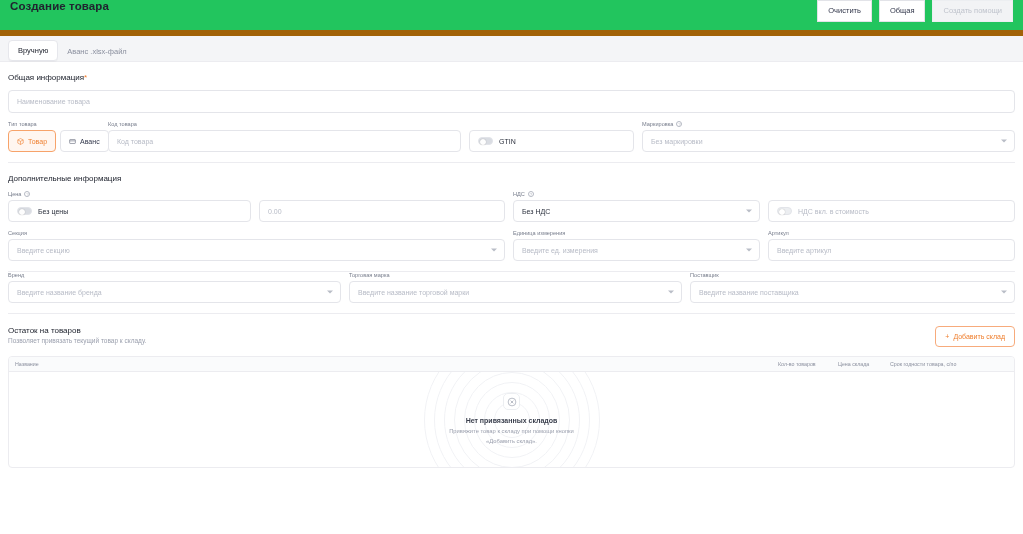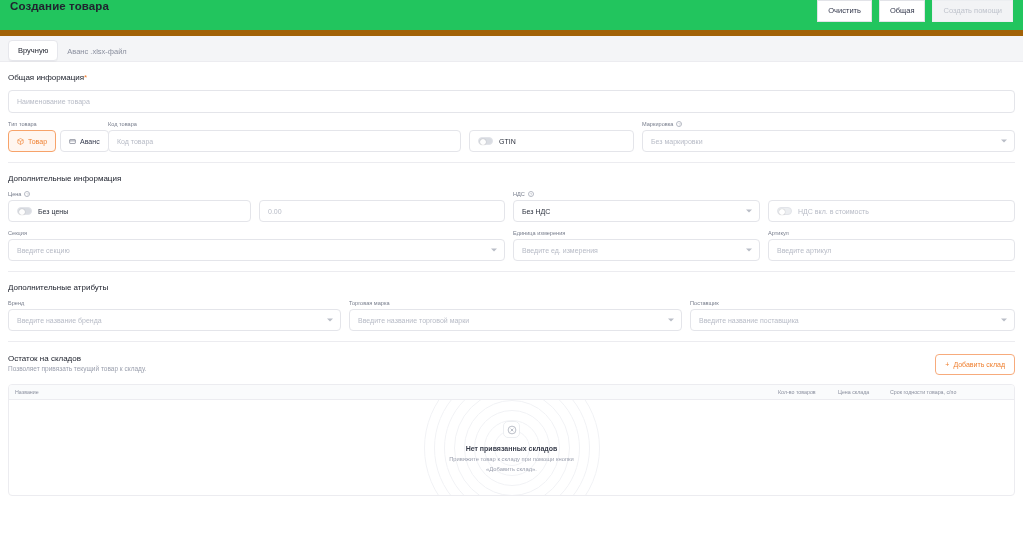--- a/index.html
+++ b/index.html
@@ -321,21 +321,20 @@
         </div>
       </div>
       <div class="field" style="flex:1;">
         <div class="flabel">Артикул</div>
         <div class="input">Введите артикул</div>
       </div>
     </div>
 
     <div class="divider"></div>
 
-    <div class="section-title">Дополнительные атрибуты</div>
 
     <div class="row">
       <div class="field" style="width:333px;">
         <div class="flabel">Бренд</div>
         <div class="input select">
           <span>Введите название бренда</span>
           <span class="caret"></span>
         </div>
       </div>
       <div class="field" style="width:333px;">
@@ -351,21 +350,21 @@
           <span>Введите название поставщика</span>
           <span class="caret"></span>
         </div>
       </div>
     </div>
 
     <div class="divider"></div>
 
     <div class="wh-head">
       <div>
-        <div class="section-title" style="margin:0;">Остаток на складов</div>
+        <div class="section-title" style="margin:0;">Остаток на товаров</div>
         <div class="section-sub">Позволяет привязать текущий товар к складу.</div>
       </div>
       <button class="btn-add">
         <span>+</span>
         <span>Добавить склад</span>
       </button>
     </div>
 
     <div class="table">
       <div class="thead">

